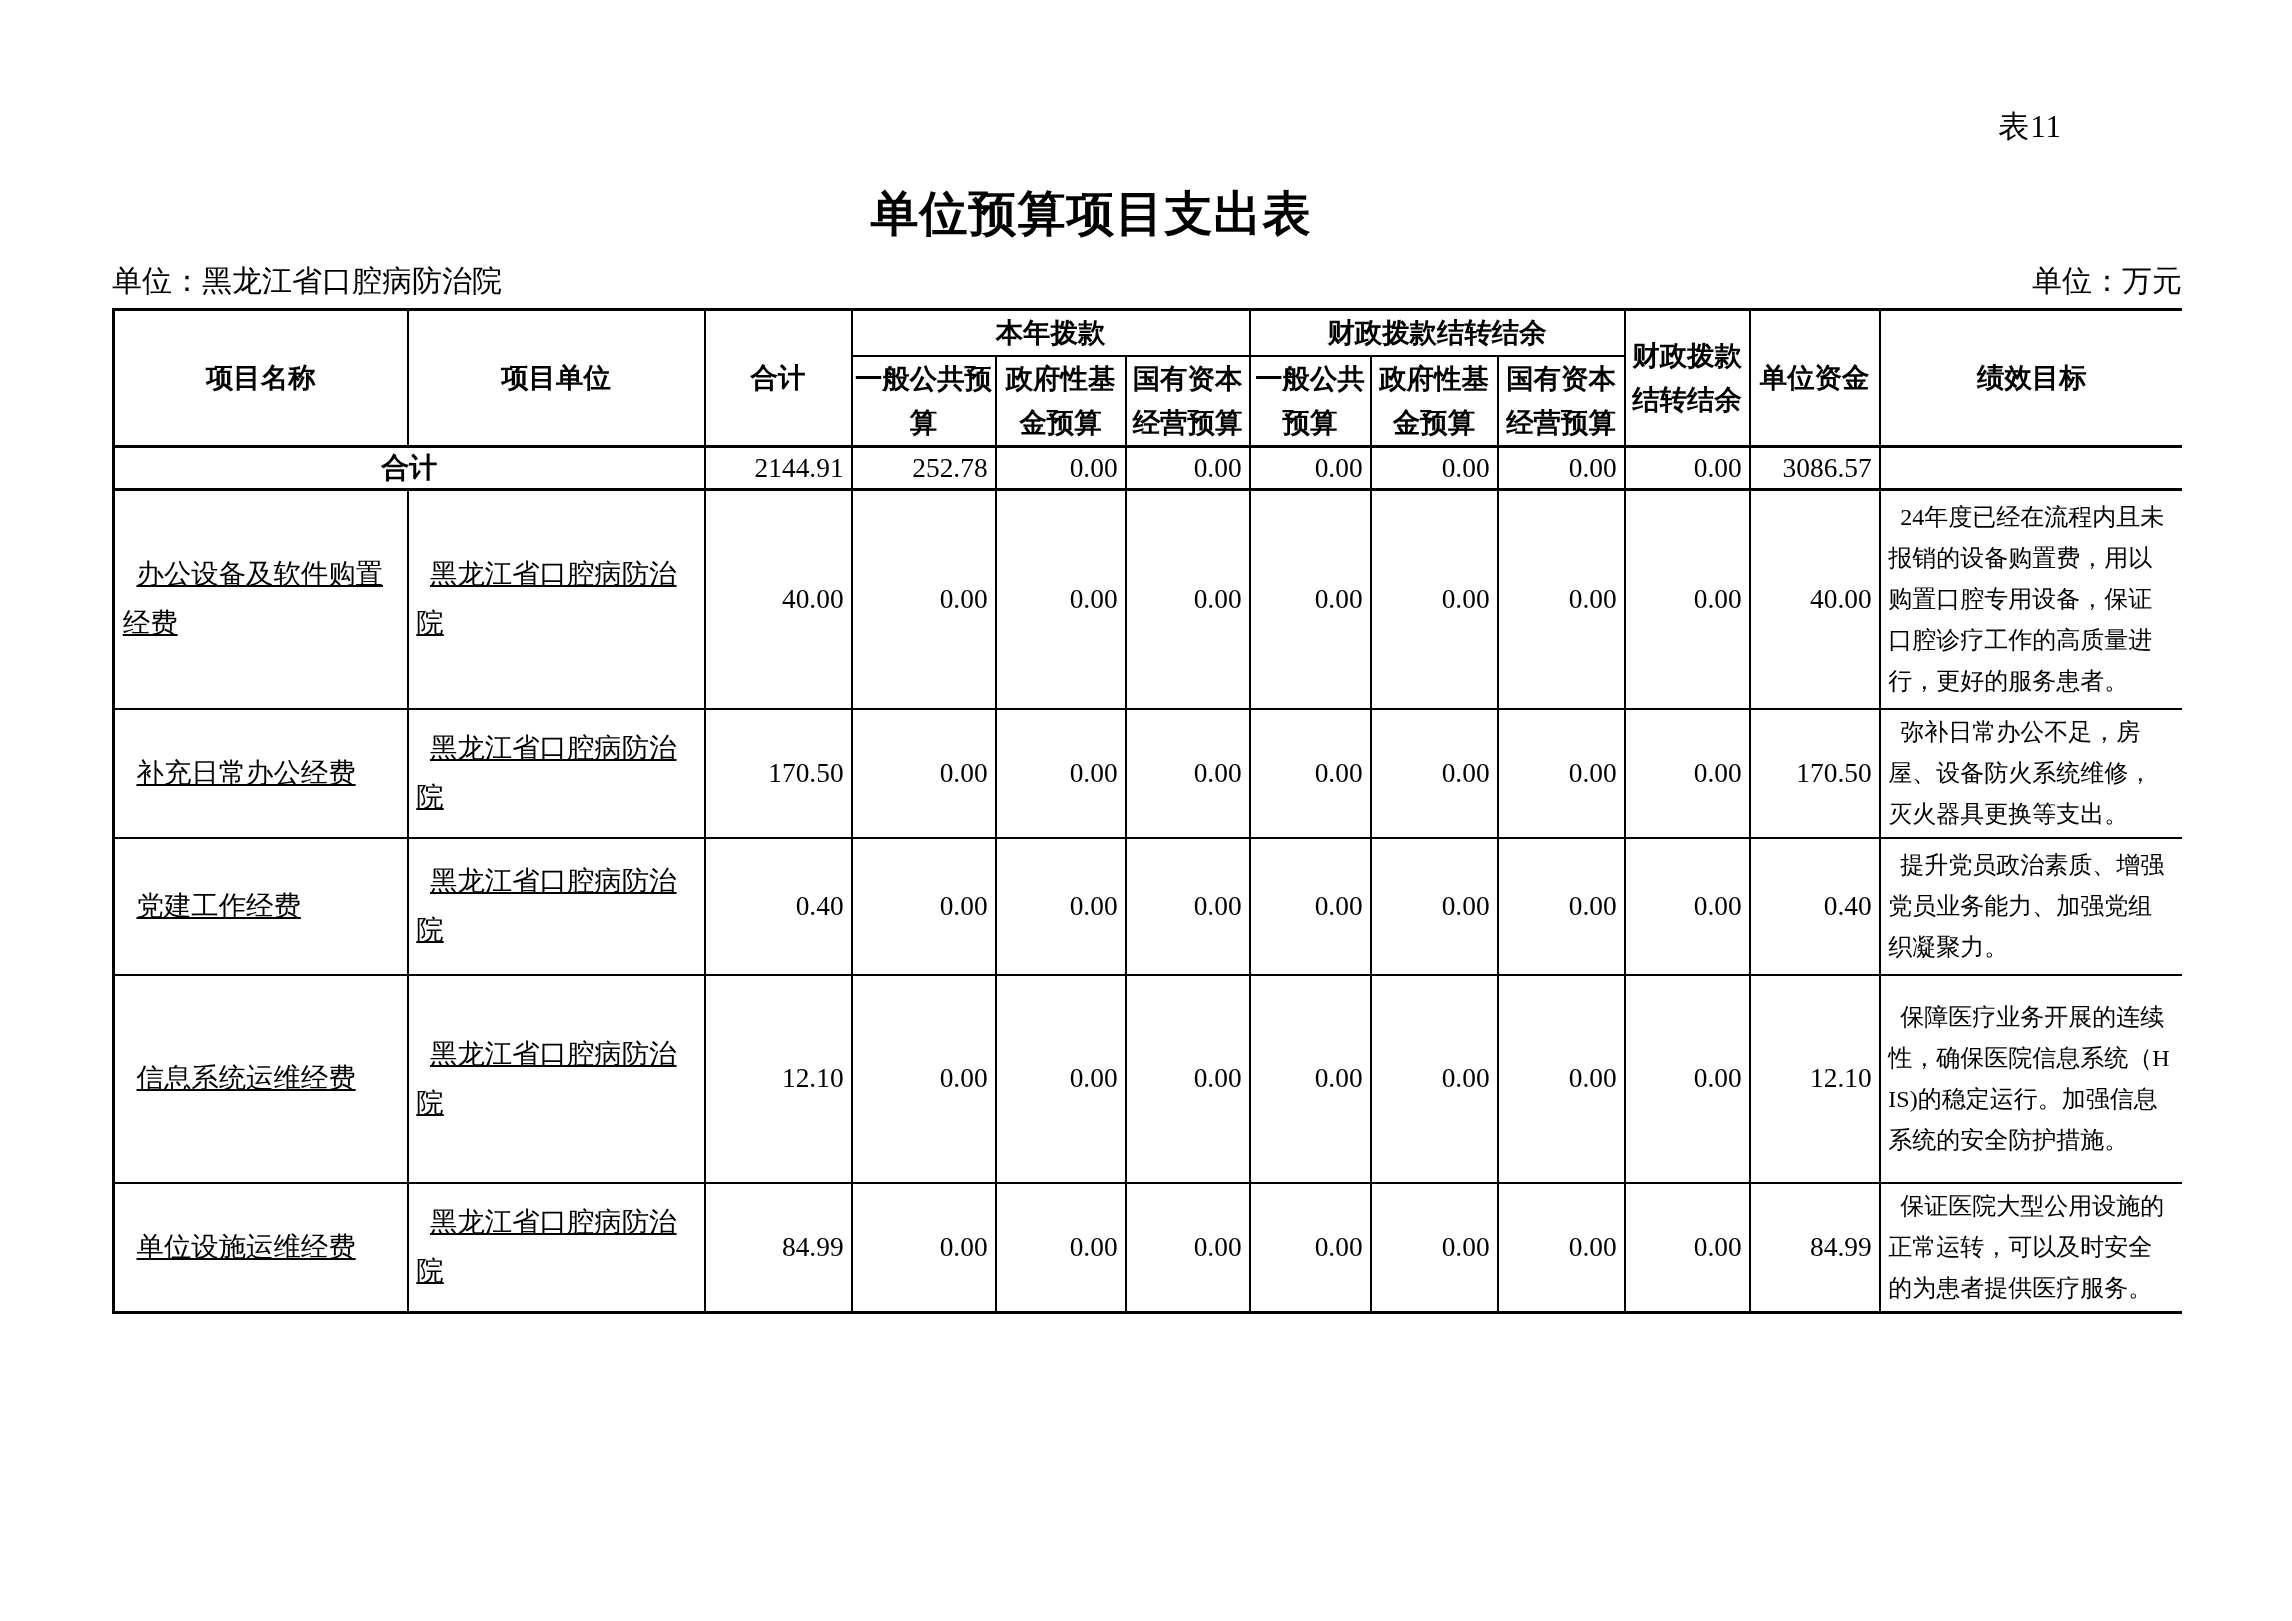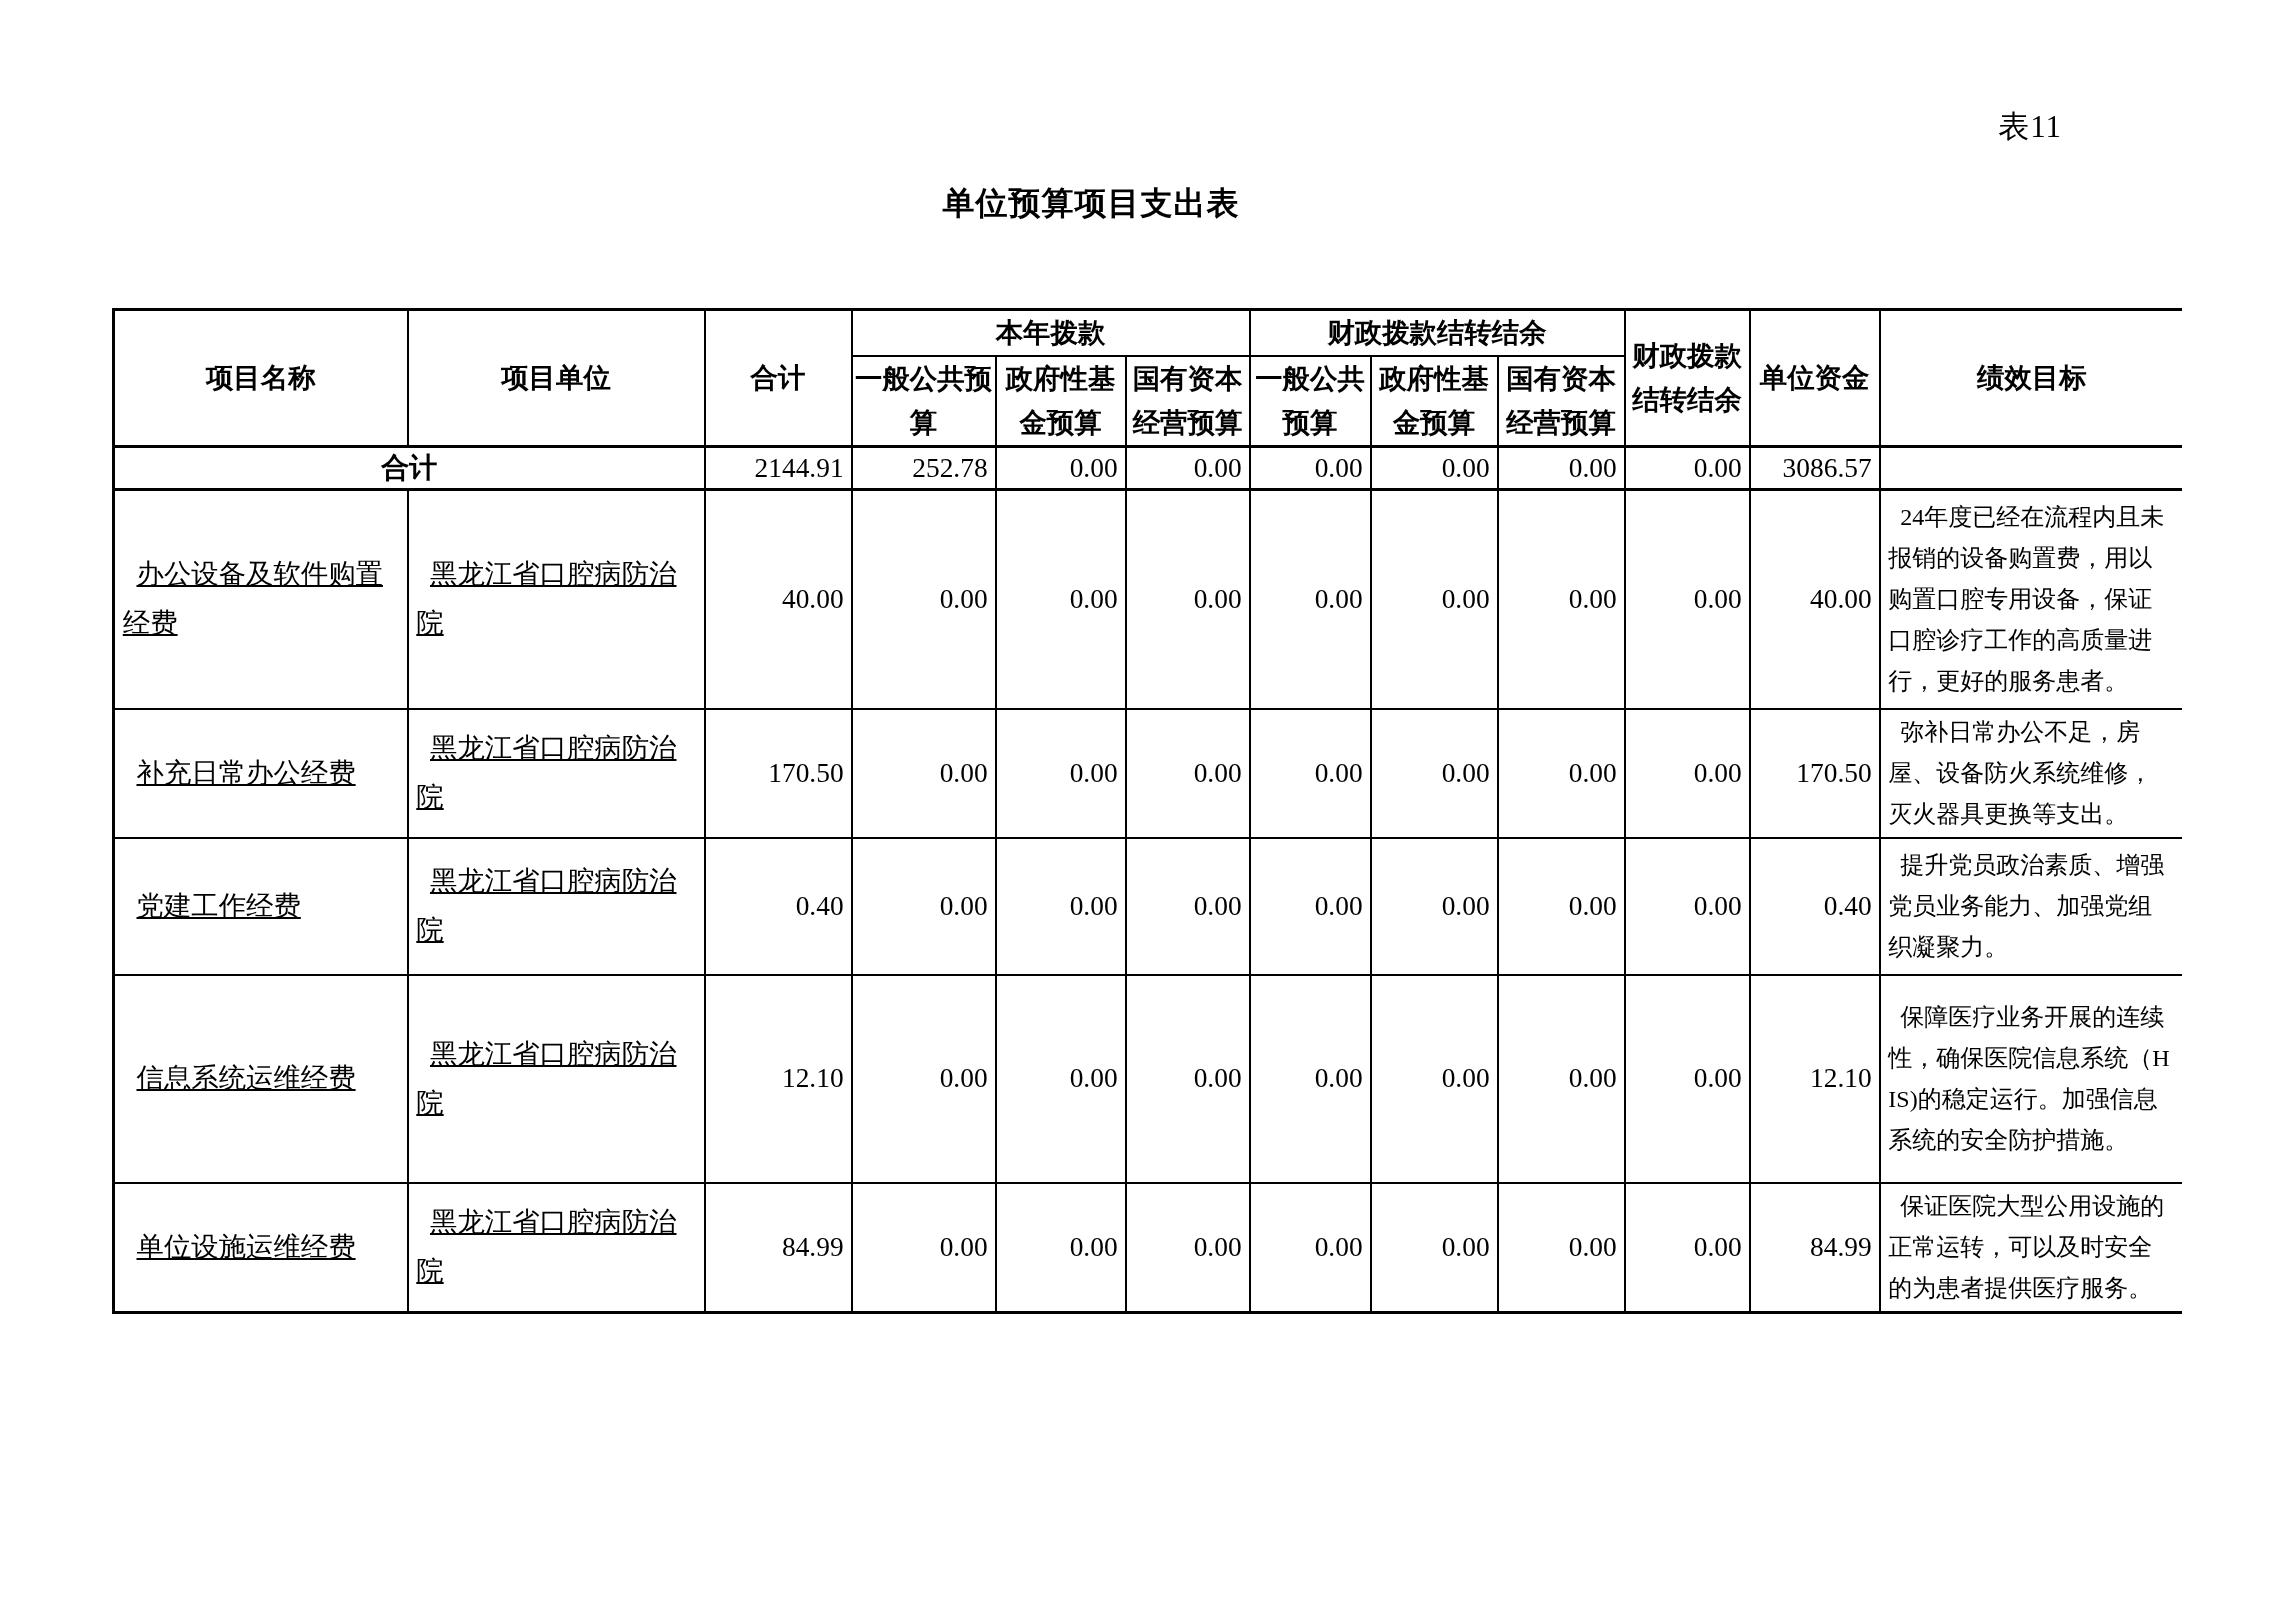--- a/index.html
+++ b/index.html
@@ -22,21 +22,21 @@
     right: 120px;
     font-size: 31px;
     letter-spacing: 1px;
   }
   .doc-title {
     position: absolute;
     top: 182px;
     left: 0;
     width: 100%;
     text-align: center;
-    font-size: 32px;
+    font-size: 48px;
     font-weight: bold;
     letter-spacing: 1px;
   }
   .unit-line {
     position: absolute;
     top: 261px;
     left: 112px;
     width: 2070px;
     display: flex;
     justify-content: space-between;
@@ -109,20 +109,24 @@
 </style>
 </head>
 <body>
 
 <div class="page">
 
   <div class="table-label">表11</div>
 
   <div class="doc-title">单位预算项目支出表</div>
 
+  <div class="unit-line">
+    <span>单位：黑龙江省口腔病防治院</span>
+    <span>单位：万元</span>
+  </div>
 
   <table class="budget">
     <colgroup>
       <col style="width:294px">
         <col style="width:297px">
         <col style="width:147px">
       <col style="width:144px">
         <col style="width:130px">
         <col style="width:124px">
       <col style="width:121px">

